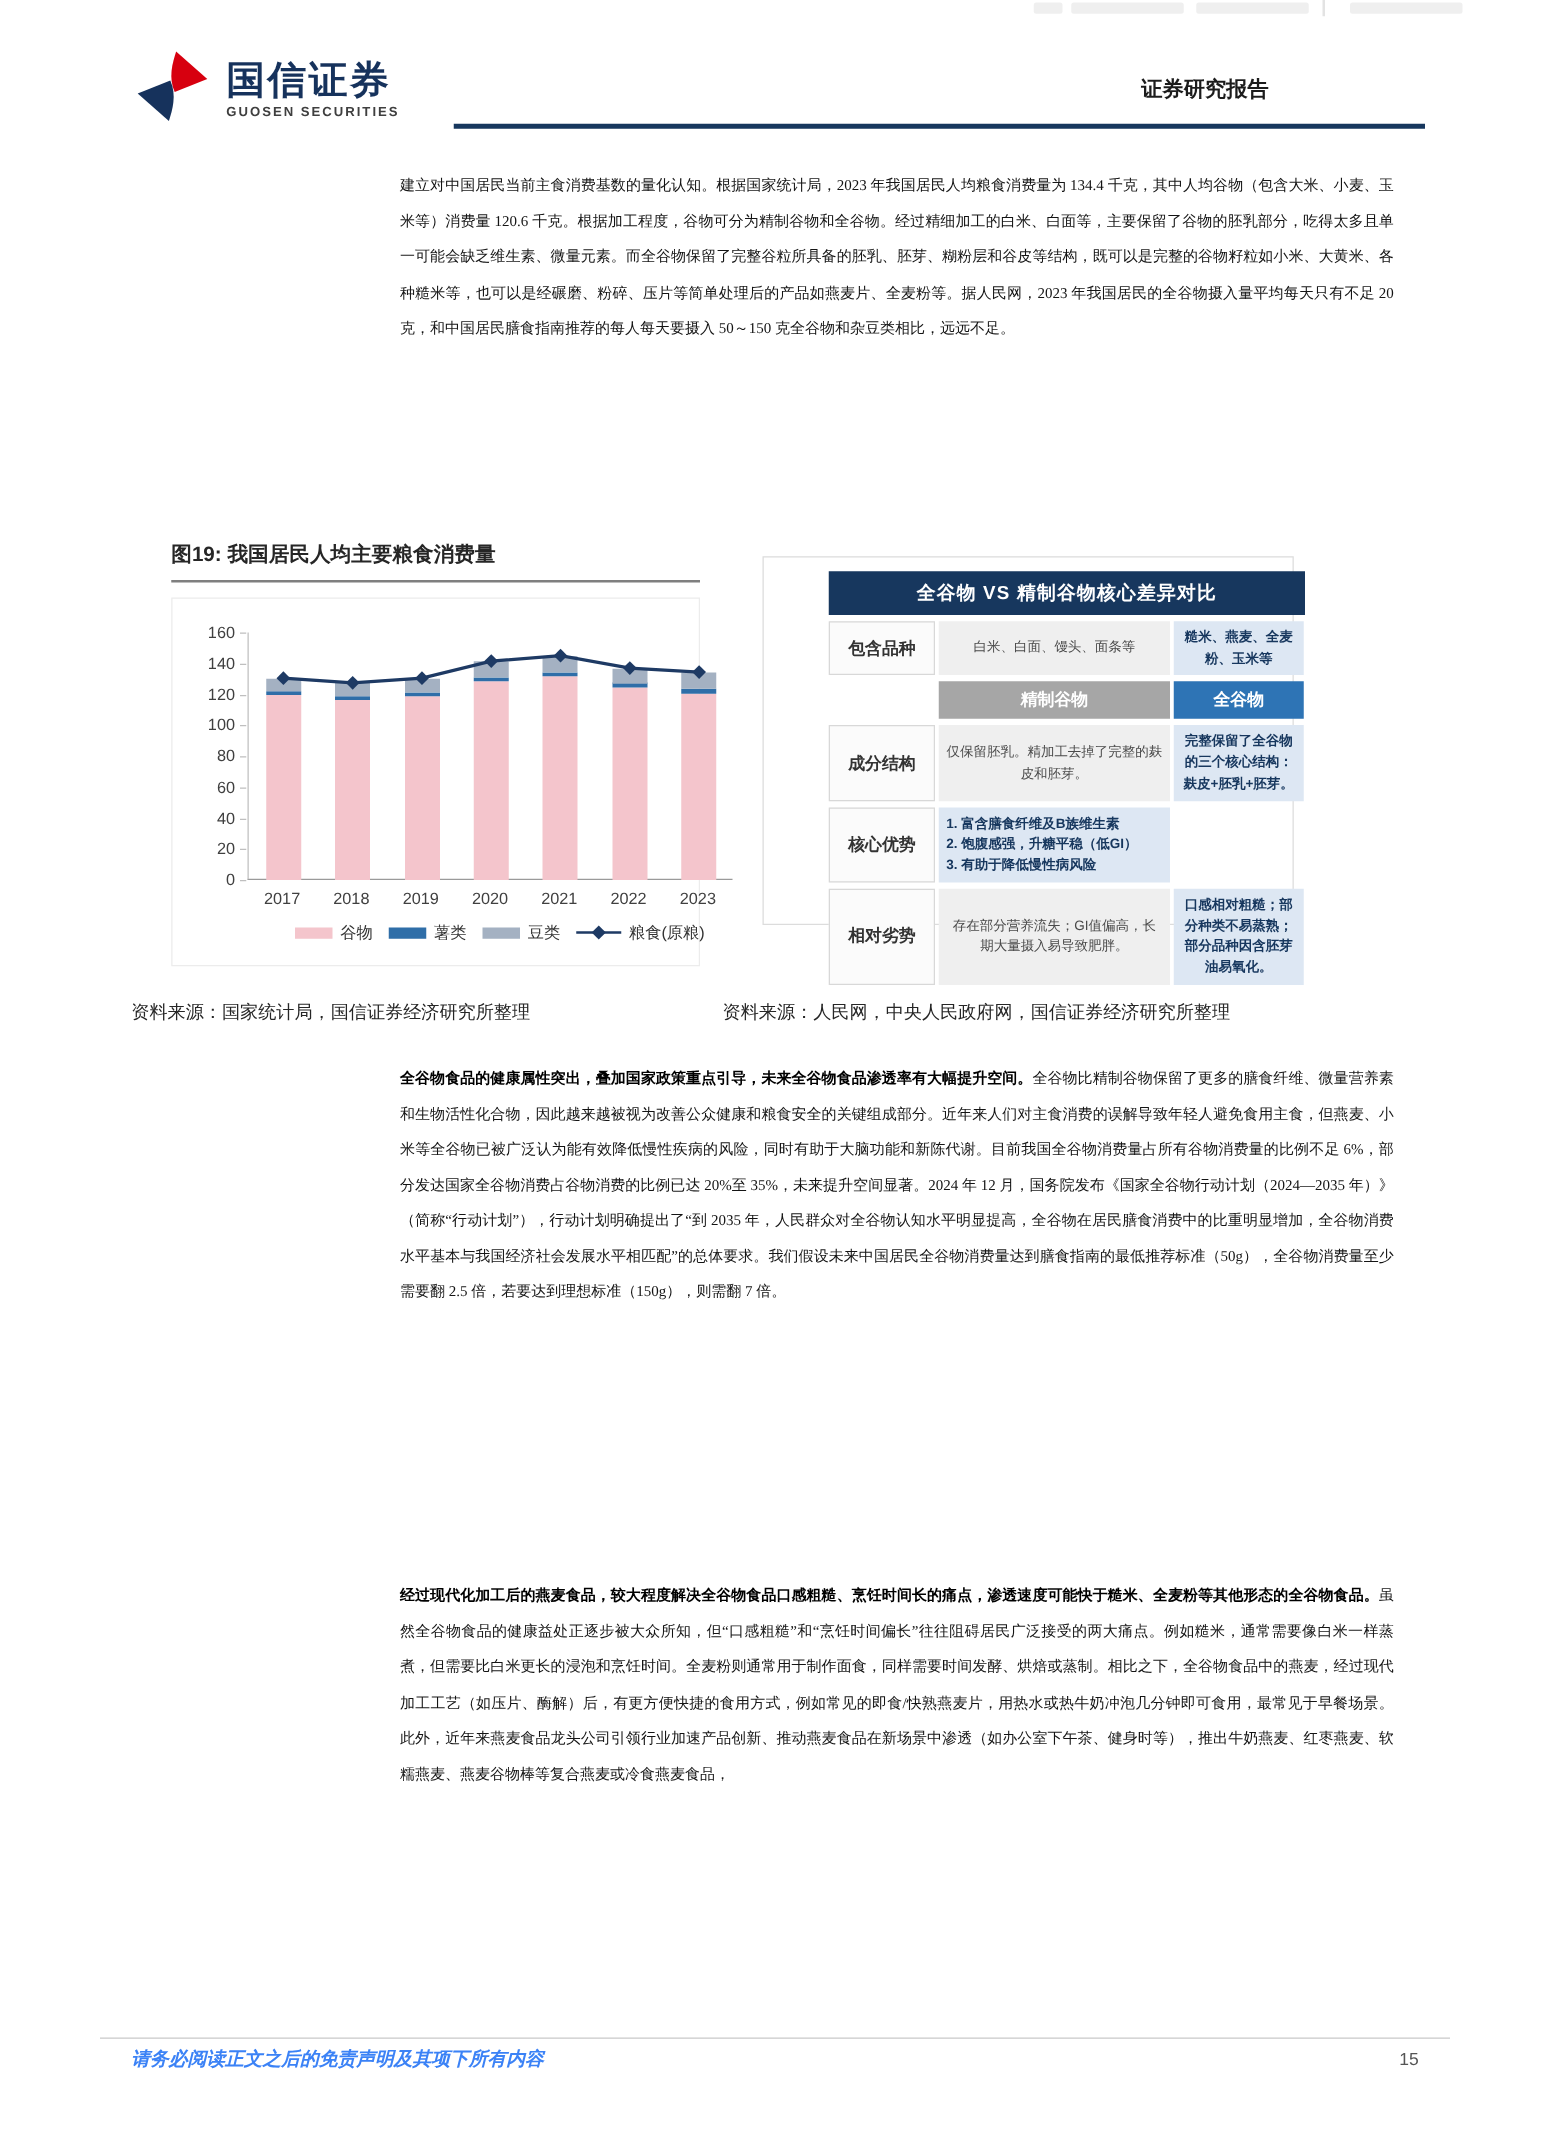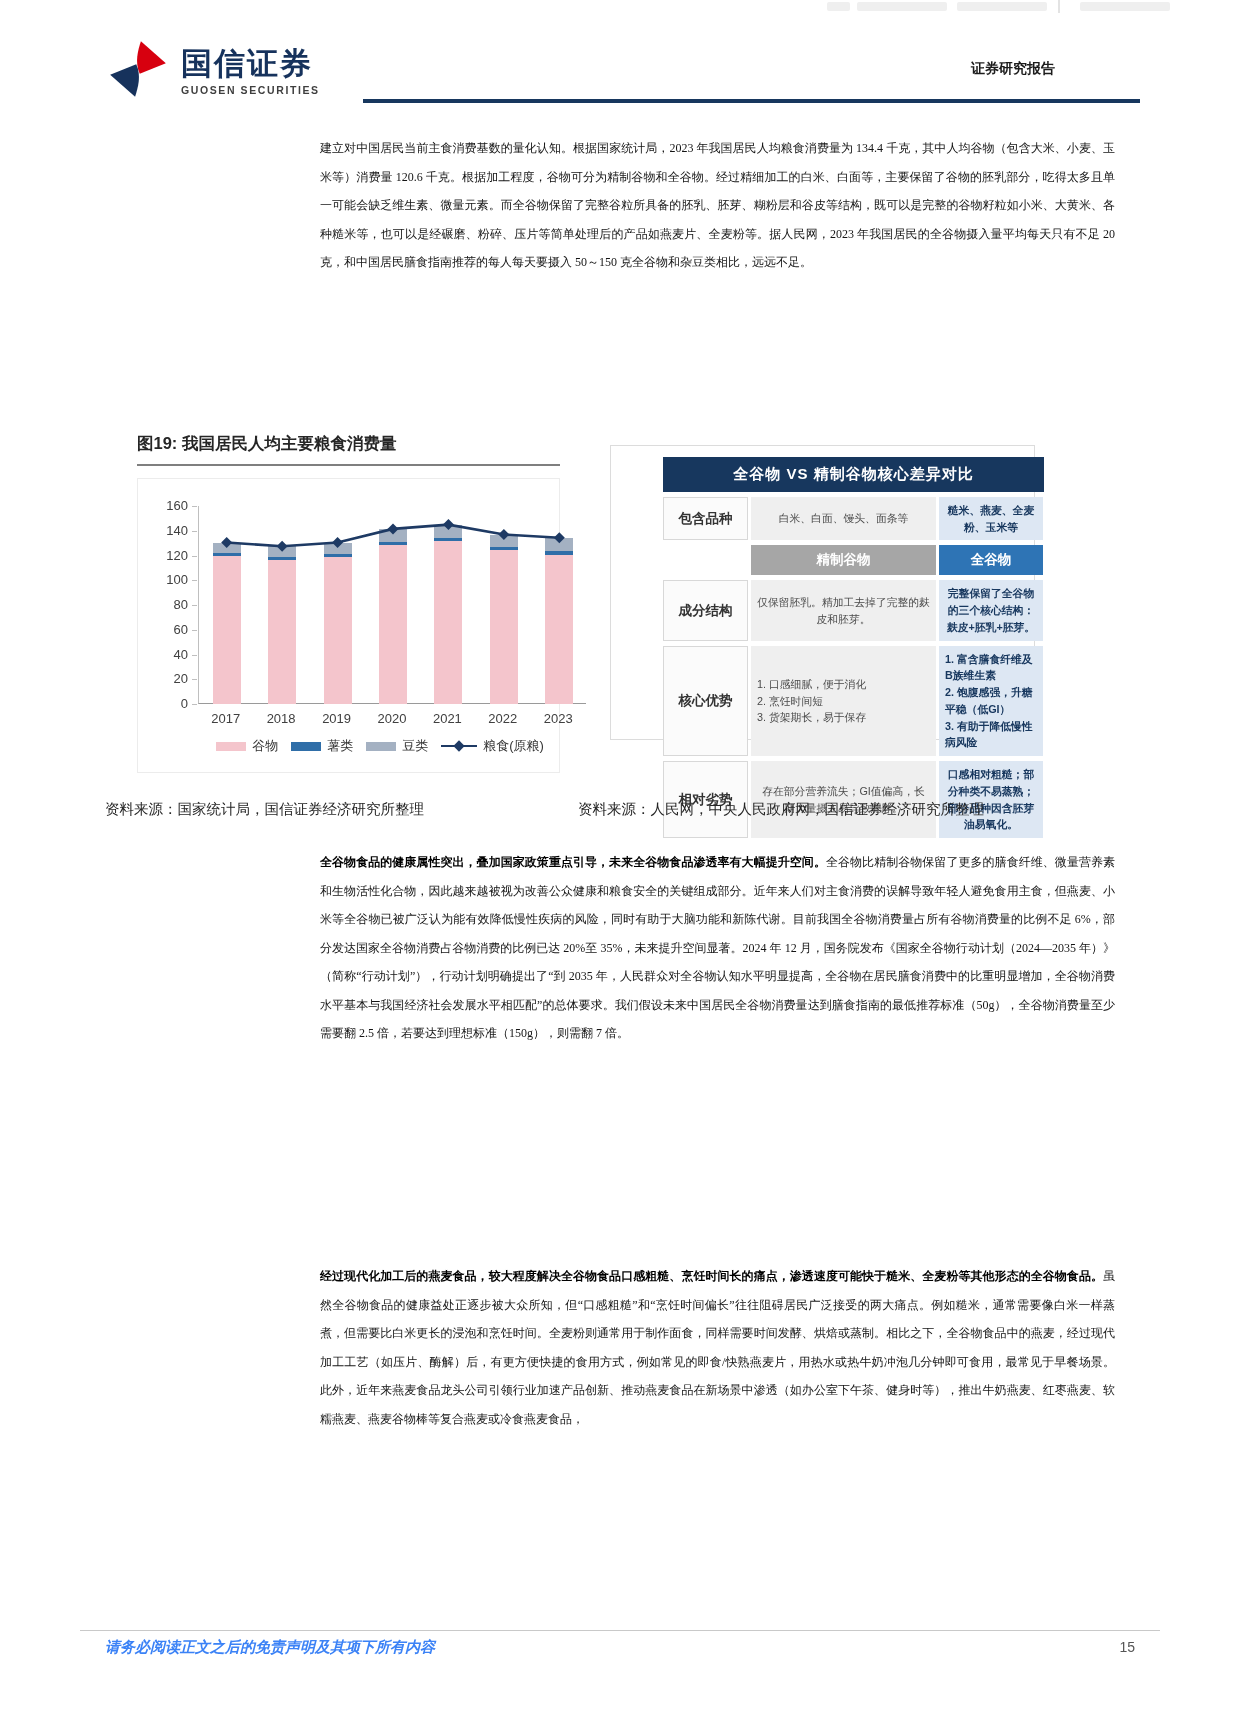--- a/index.html
+++ b/index.html
@@ -10,23 +10,23 @@
   
   .wm-bar { position:absolute; top:2px; height:9px; background:#efefef; border-radius:2px; }
   .wm-div { position:absolute; top:0; height:13px; width:2px; background:#e3e3e3; }
 
   
   .logo-wrap { position:absolute; left:108px; top:40px; display:flex; align-items:center; gap:13px; }
   .brand-cn { font-family:"Liberation Sans","DejaVu Sans",sans-serif; font-weight:bold;
               font-size:31px; color:#16325c; letter-spacing:2px; line-height:34px; }
   .brand-en { font-family:"Liberation Sans","DejaVu Sans",sans-serif; font-weight:bold;
               font-size:10.5px; color:#3f3f3f; letter-spacing:1.6px; margin-top:3px; }
-  .report-type { position:absolute; left:913px; top:60px; width:200px; text-align:center;
+  .report-type { position:absolute; left:913px; top:60px; width:200px; text-align:left;
                  font-family:"Liberation Sans","DejaVu Sans",sans-serif; font-weight:bold;
-                 font-size:14px; color:#1c1c1c; }
+                 font-size:17px; color:#1c1c1c; }
   .header-rule { position:absolute; left:363px; top:99px; width:777px; height:4px; background:#17375e; }
 
   
   .body-text { position:absolute; left:320px; width:795px; font-size:12px; line-height:28.5px;
                text-align:justify; color:#141414; }
   .body-text b { font-family:"Liberation Sans","DejaVu Sans",sans-serif; font-weight:bold; color:#000; }
 
   
   .fig { position:absolute; top:433px;padding-left:32px; }
   .fig-title { font-family:"Liberation Sans","DejaVu Sans",sans-serif; font-weight:bold;
@@ -34,21 +34,21 @@
   .fig-body { margin-top:12px; position:relative; height:295px; border:1px solid #ececec; background:#fff; }
 
   
   .ylab { position:absolute; width:50px; text-align:right; font:13px "Liberation Sans","DejaVu Sans",sans-serif; color:#404040; }
   .ytick { position:absolute; height:1px; width:5px; background:#bfbfbf; }
   .plot { position:absolute; left:60px; top:27px; width:388px; height:198px;
           border-left:1px solid #bfbfbf; border-bottom:1px solid #9a9a9a; }
   .barwrap { position:absolute; top:0; height:198px; width:28px; }
   .barseg { position:absolute; left:0; width:28px; }
   .xlab { position:absolute; top:232px; text-align:center; font:13px "Liberation Sans","DejaVu Sans",sans-serif; color:#404040; }
-  .legend { position:absolute; left:32px; top:258px; width:420px; display:flex; justify-content:center;
+  .legend { position:absolute; left:52px; top:258px; width:420px; display:flex; justify-content:center;
             align-items:center; gap:13px; font:13px "Liberation Sans","DejaVu Sans",sans-serif; color:#333; }
   .leg-item { display:flex; align-items:center; gap:6px; }
   .leg-swatch { width:30px; height:9px; display:inline-block; }
   .leg-line { width:36px; height:12px; position:relative; }
   .leg-line .ln { position:absolute; top:5px; left:0; width:36px; height:2px; }
   .leg-line .dm { position:absolute; top:2px; left:14px; width:8px; height:8px; transform:rotate(45deg); }
 
   
   .cmp { position:absolute; left:52px; top:11px; width:381px; }
   .cmp-titlebar { height:35px; background:#17375e; color:#fff; display:flex; align-items:center; justify-content:center;
@@ -215,23 +215,20 @@
             <div class="cell hd-refined">精制谷物</div>
             <div class="cell hd-whole">全谷物</div>
           </div>
           <div class="trow">
             <div class="cell lbl">成分结构</div>
             <div class="cell c-refined">仅保留胚乳。精加工去掉了完整的麸皮和胚芽。</div>
             <div class="cell c-whole">完整保留了全谷物的三个核心结构：麸皮+胚乳+胚芽。</div>
           </div>
           <div class="trow">
             <div class="cell lbl">核心优势</div>
-            <div class="cell c-refined list">1.  口感细腻，便于消化
-2.  烹饪时间短
-3.  货架期长，易于保存</div>
             <div class="cell c-whole list">1.  富含膳食纤维及B族维生素
 2.  饱腹感强，升糖平稳（低GI）
 3.  有助于降低慢性病风险</div>
           </div>
           <div class="trow">
             <div class="cell lbl">相对劣势</div>
             <div class="cell c-refined">存在部分营养流失；GI值偏高，长期大量摄入易导致肥胖。</div>
             <div class="cell c-whole">口感相对粗糙；部分种类不易蒸熟；部分品种因含胚芽油易氧化。</div>
           </div>
         </div>

